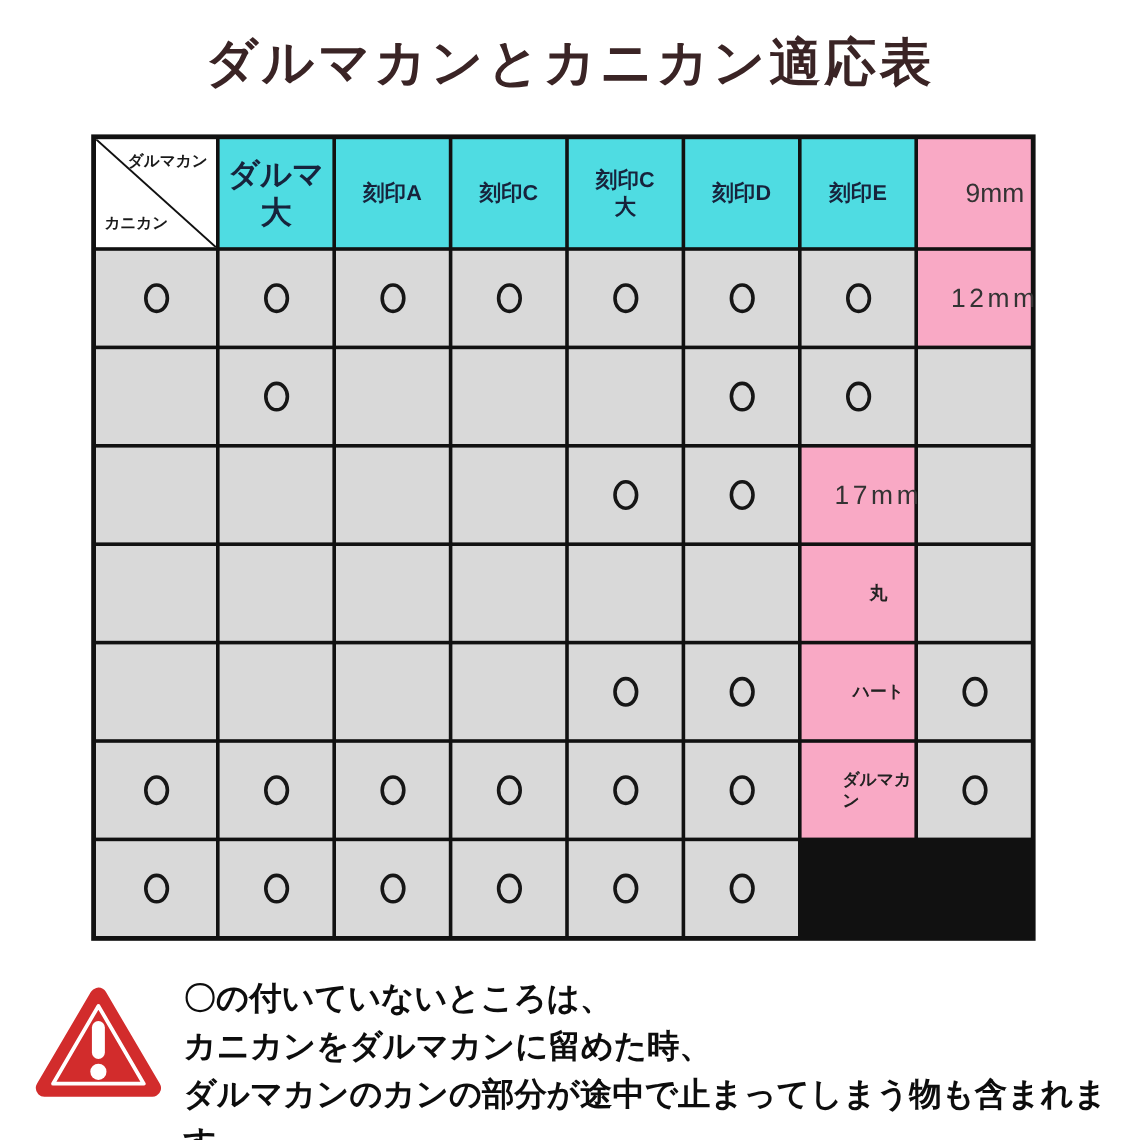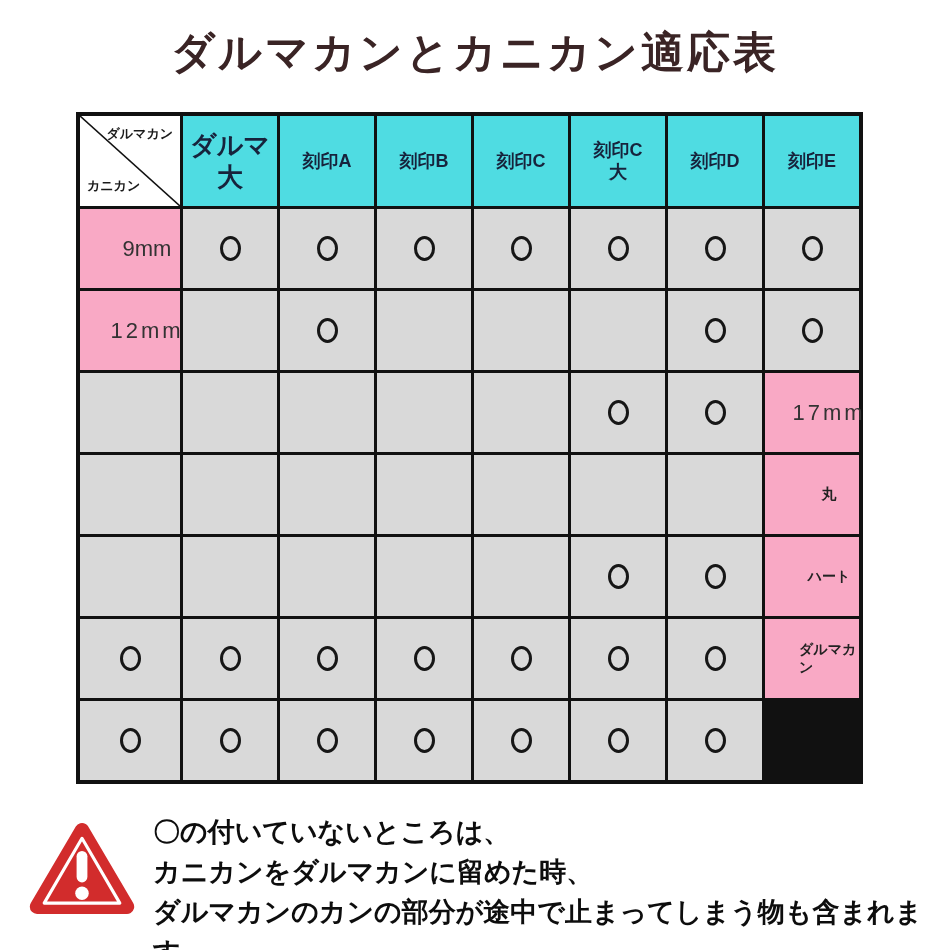--- a/index.html
+++ b/index.html
@@ -59,21 +59,20 @@
   <div class="cell corner">
     <svg viewBox="0 0 100 100" preserveAspectRatio="none">
       <line x1="0" y1="0" x2="100" y2="100" stroke="#111111" stroke-width="1.6" vector-effect="non-scaling-stroke"></line>
     </svg>
     <span class="top-lab">ダルマカン</span>
     <span class="bot-lab">カニカン</span>
   </div>
   <div class="cell hdr big">ダルマ
 大</div>
   <div class="cell hdr">刻印A</div>
-  <div class="cell hdr">刻印B</div>
   <div class="cell hdr">刻印C</div>
   <div class="cell hdr">刻印C
 大</div>
   <div class="cell hdr">刻印D</div>
   <div class="cell hdr">刻印E</div>
 
   <div class="cell rowhdr mm">9mm</div>
   <div class="cell data">
       <div class="mark" data-on="1"></div>
     </div>

